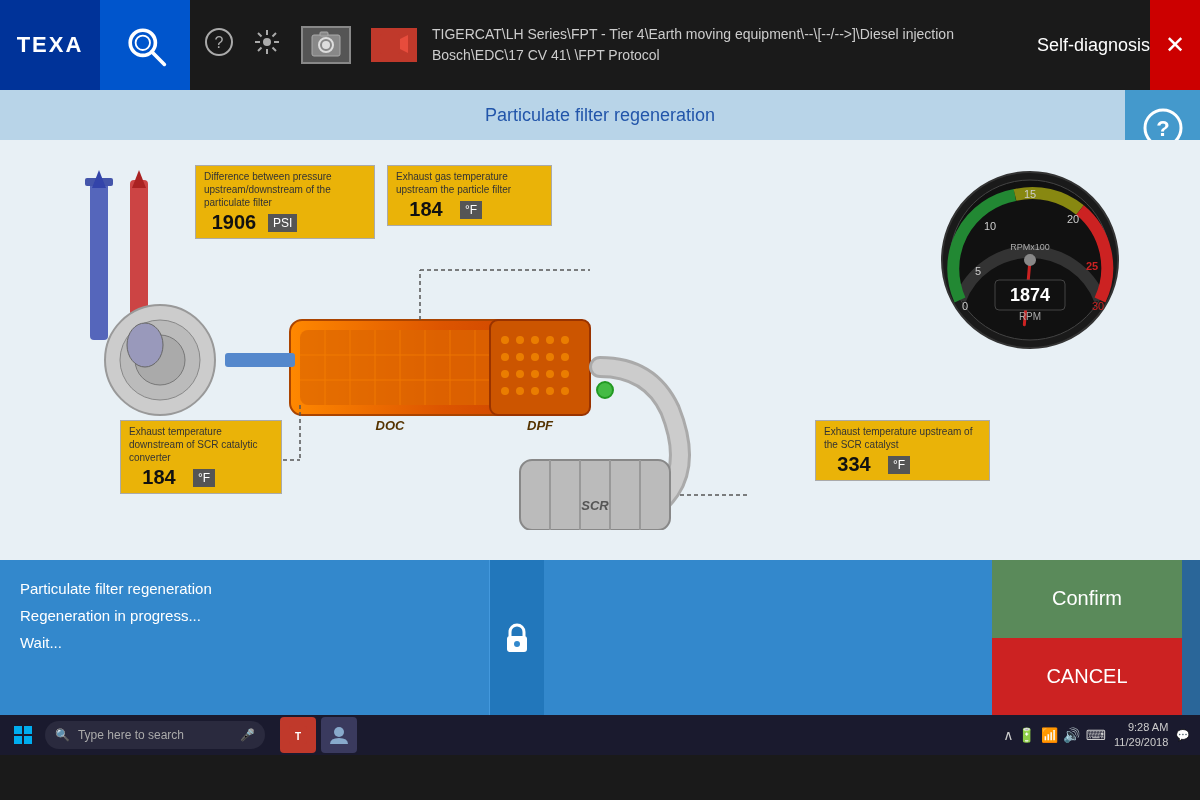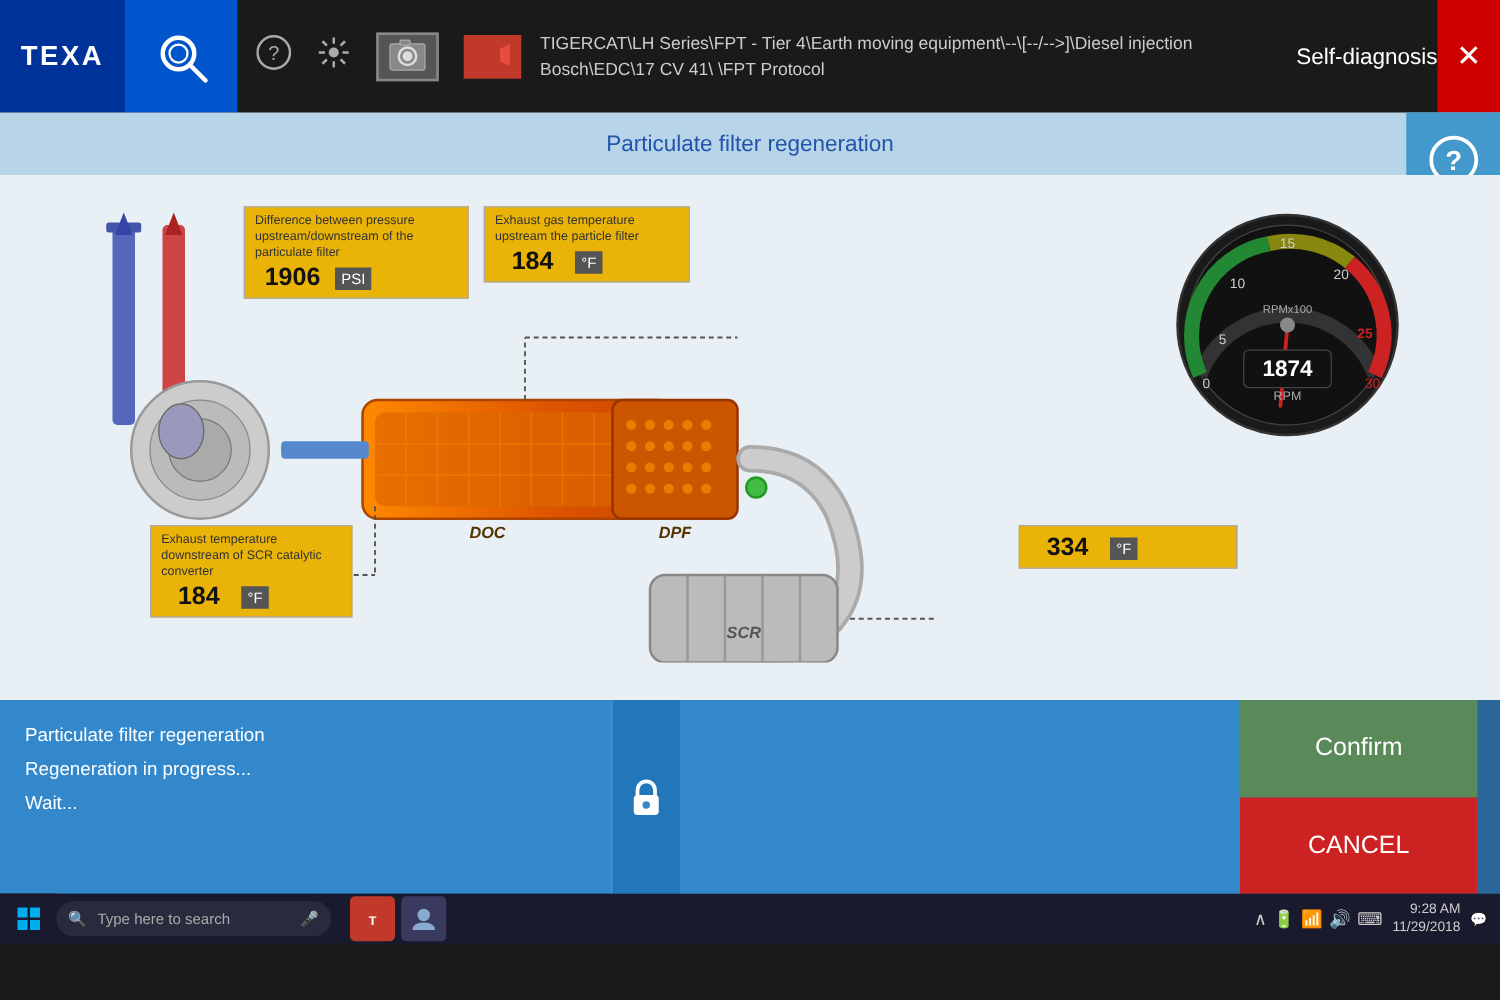--- a/index.html
+++ b/index.html
@@ -494,20 +494,21 @@
 
   <div class="info-box" style="left: 120px; top: 280px; width: 162px;">
     <div class="label">Exhaust temperature downstream of SCR catalytic converter</div>
     <div class="value-row">
       <span class="value">184</span>
       <span class="unit">°F</span>
     </div>
   </div>
 
   <div class="info-box" style="right: 210px; top: 280px; width: 175px;">
+    <div class="label">Exhaust temperature upstream of the SCR catalyst</div>
     <div class="value-row">
       <span class="value">334</span>
       <span class="unit">°F</span>
     </div>
   </div>
 
   <div class="gauge-container">
     <svg class="gauge-svg" viewBox="0 0 180 180">
 
       <circle cx="90" cy="90" r="88" fill="#1a1a1a" stroke="#333" stroke-width="2"></circle>

